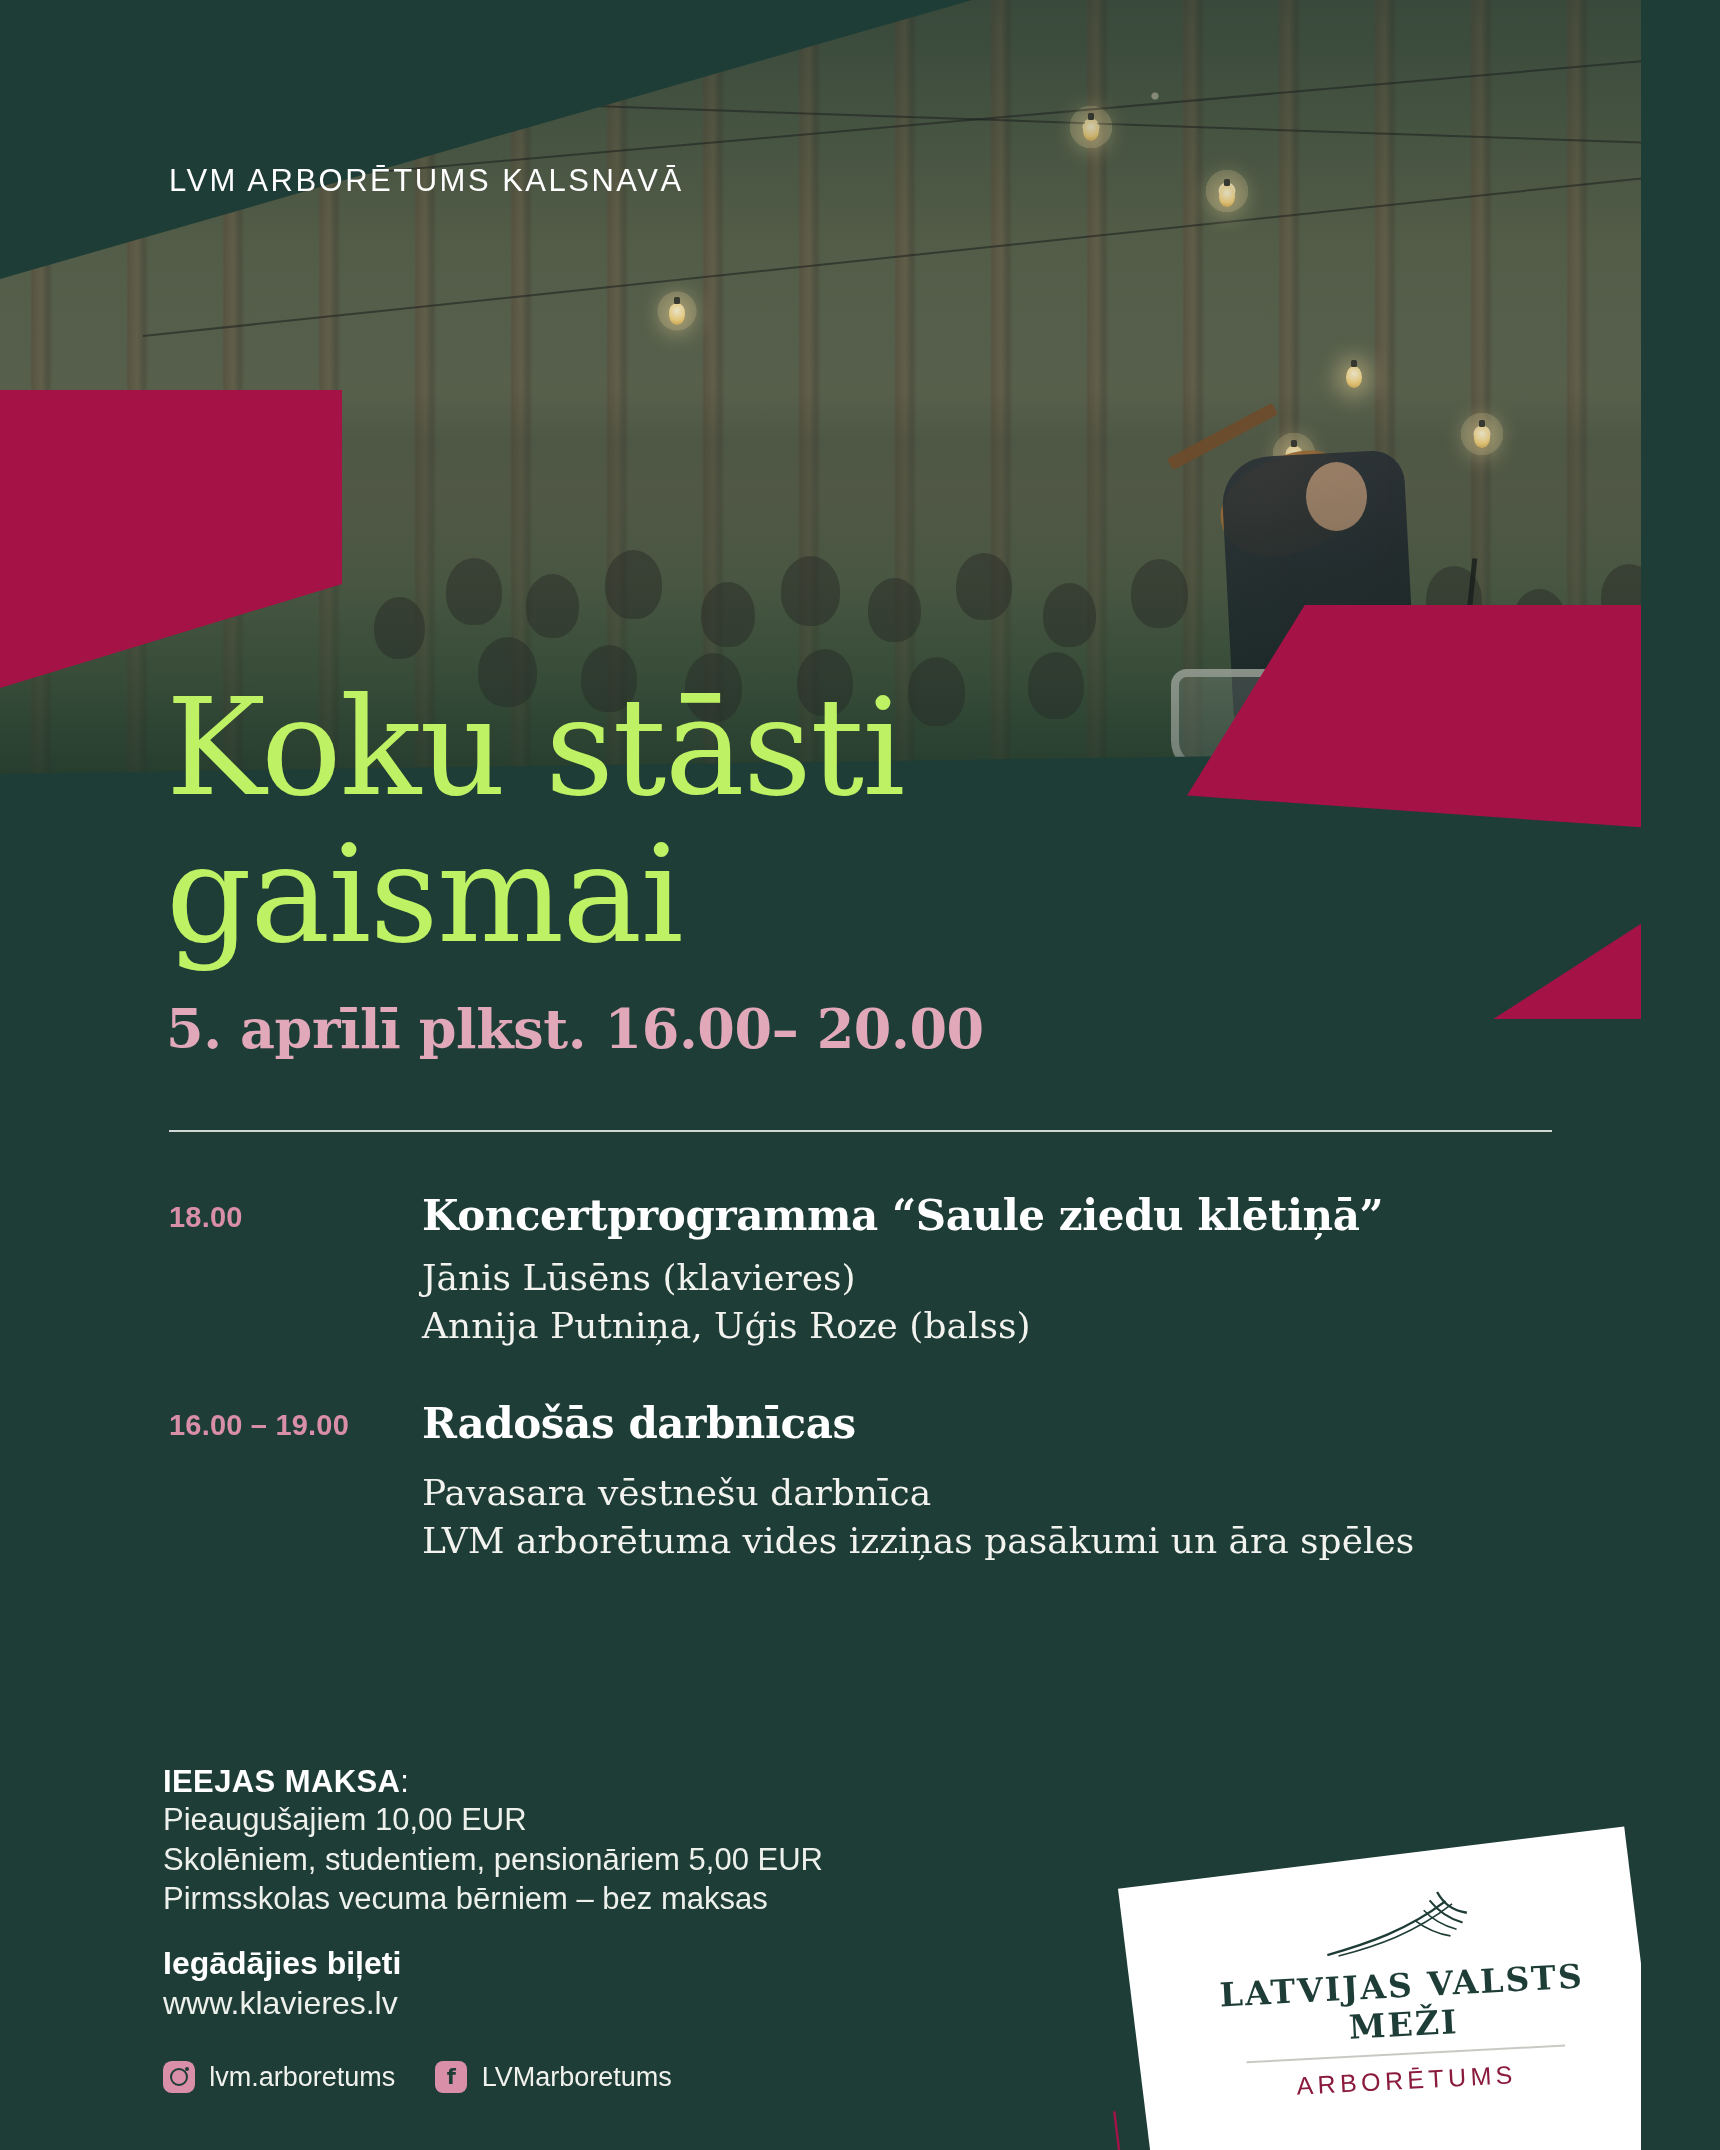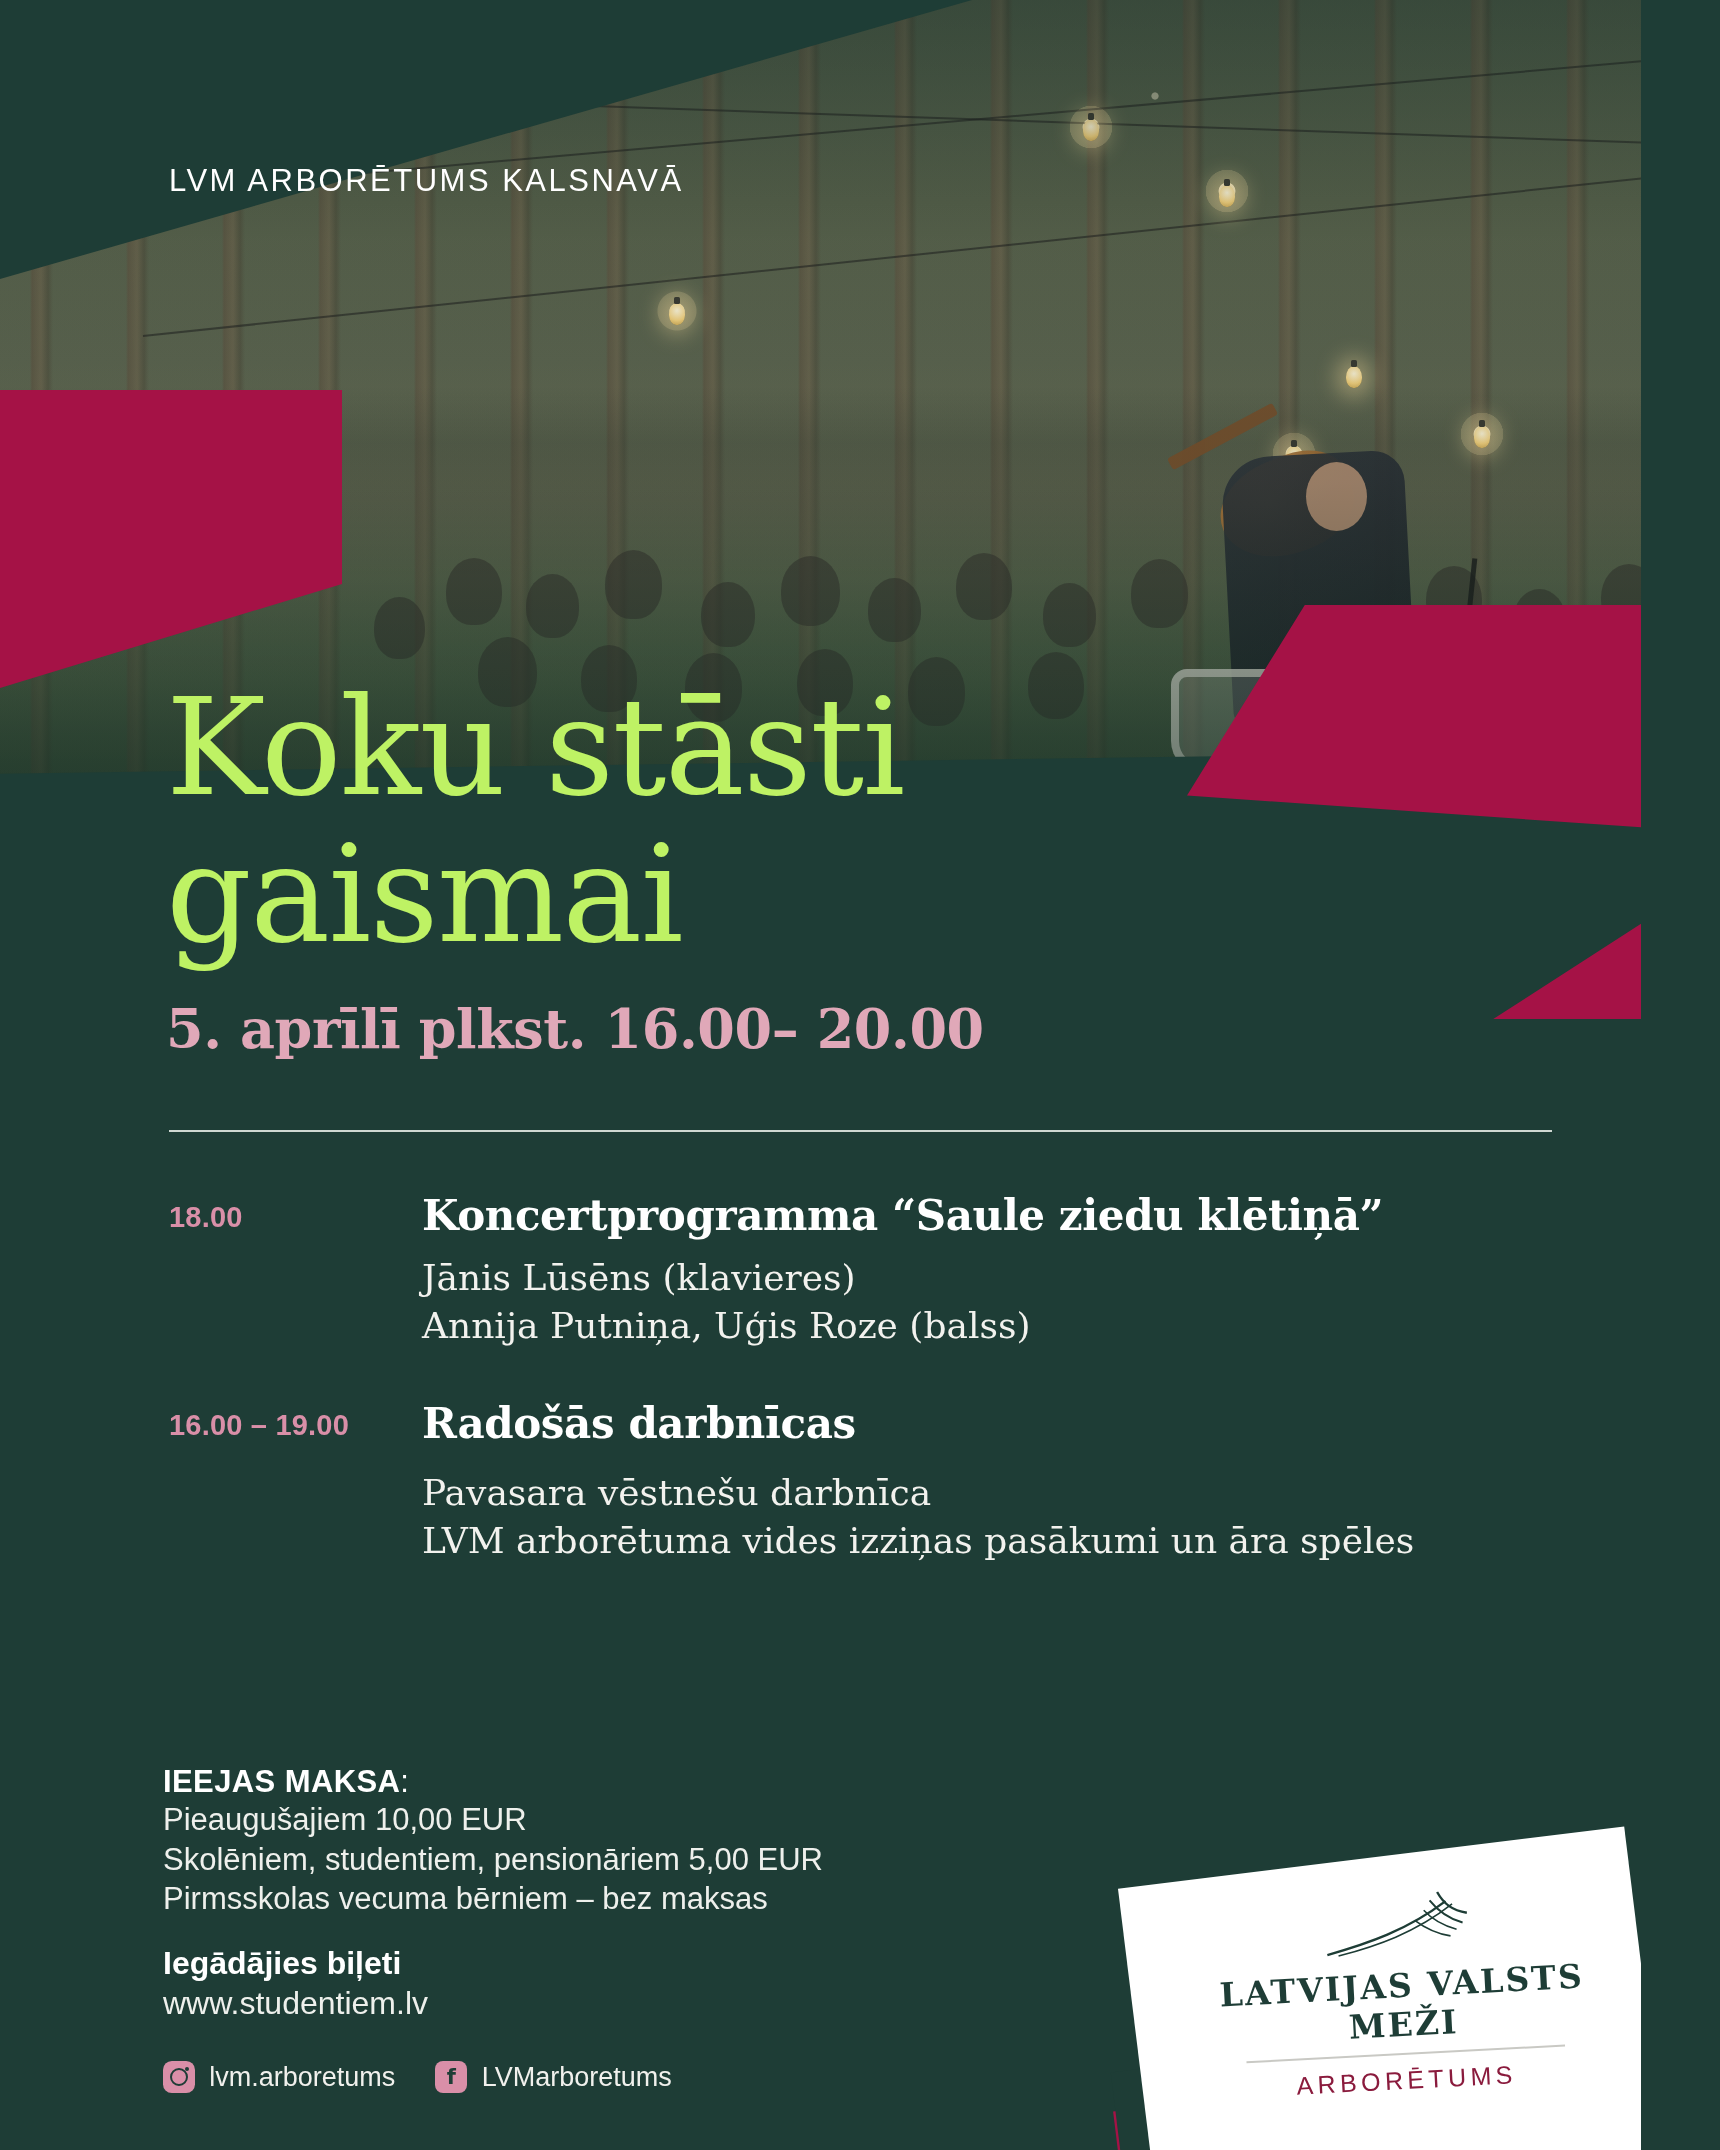--- a/index.html
+++ b/index.html
@@ -361,21 +361,21 @@
     </div>
 
   </div>
 
   <div class="info">
     <div class="info-head"><span>IEEJAS MAKSA</span><span class="reg">:</span></div>
     <div class="info-line">Pieaugušajiem 10,00 EUR</div>
     <div class="info-line">Skolēniem, studentiem, pensionāriem 5,00 EUR</div>
     <div class="info-line">Pirmsskolas vecuma bērniem – bez maksas</div>
     <div class="buy-head">Iegādājies biļeti</div>
-    <div class="buy-url">www.studentiem.lv</div>
+    <div class="buy-url">www.klavieres.lv</div>
   </div>
 
   <div class="social">
     <div class="soc-item">
       <div class="soc-icon ig"></div>
       <div class="soc-label">lvm.arboretums</div>
     </div>
     <div class="soc-gap"></div>
     <div class="soc-item">
       <div class="soc-icon">f</div>

